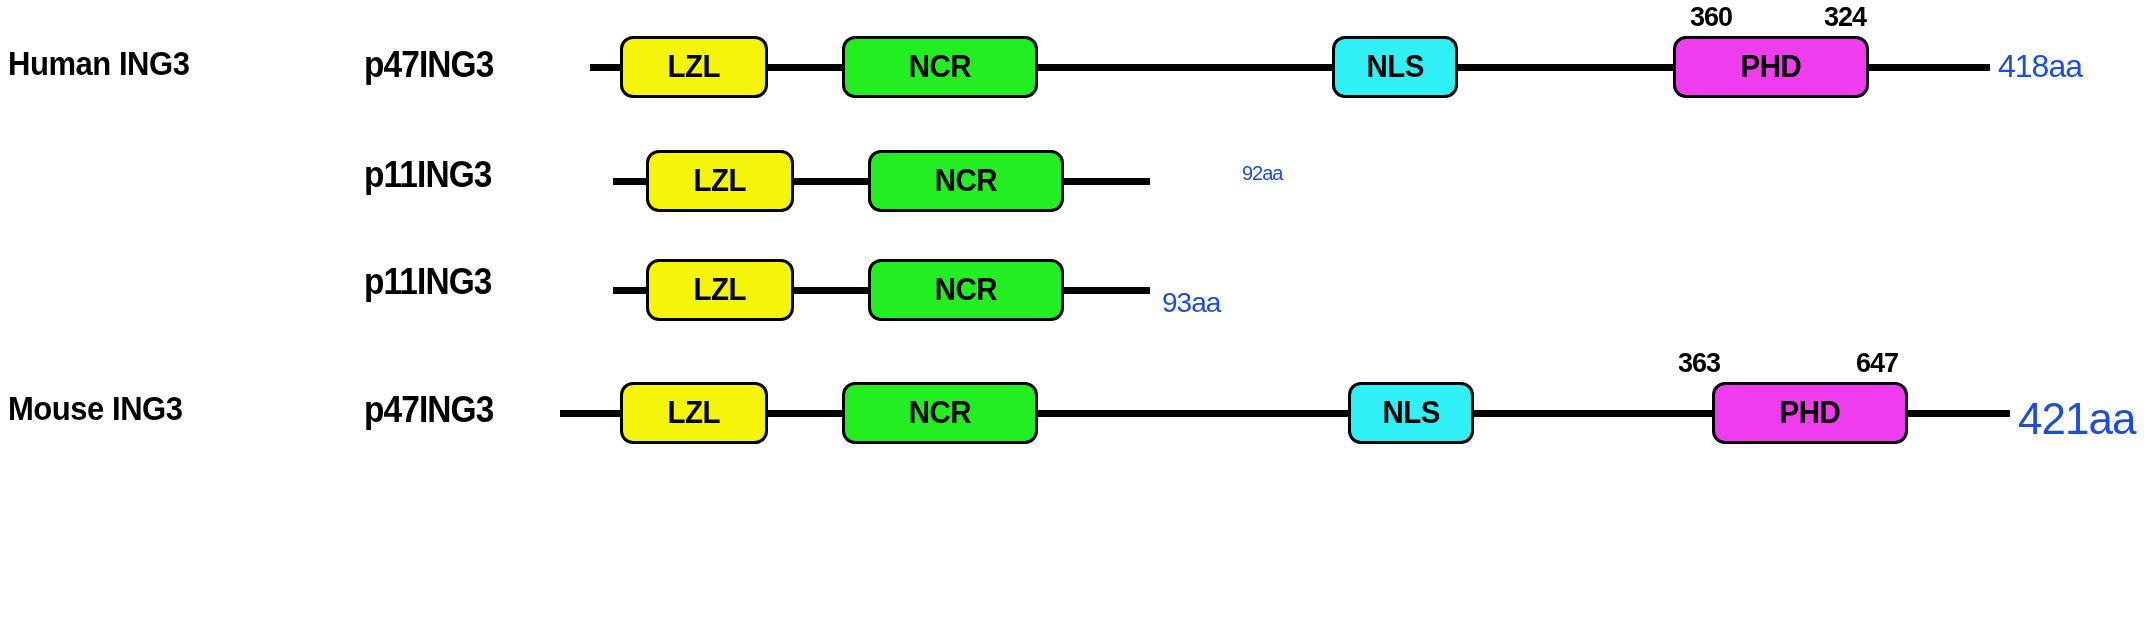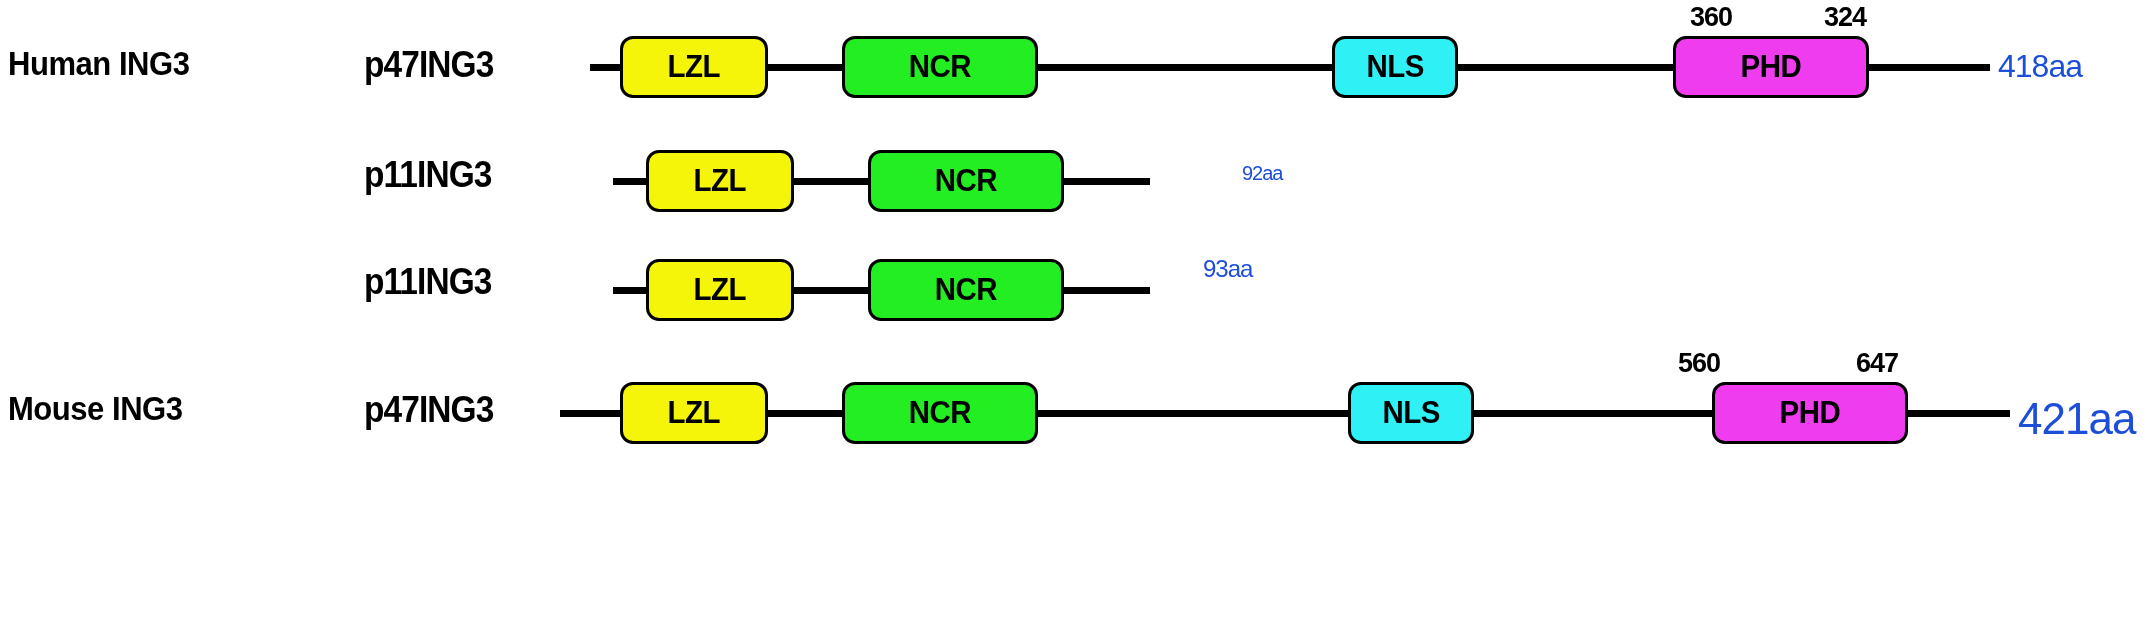--- a/index.html
+++ b/index.html
@@ -127,21 +127,21 @@
   <div class="domain" style="left:646px; top:259px; width:148px; height:62px; background:#f5f50a; font-size:31px;">
     <span class="domain-text">LZL</span>
   </div>
 
   <div class="domain" style="left:868px; top:259px; width:196px; height:62px; background:#22ee22; font-size:31px;">
     <span class="domain-text">NCR</span>
   </div>
 
   <div class="backbone" style="left:1055px; top:287px; width:95px;"></div>
 
-  <div class="len-label" style="left:1162px; top:255px; font-size:24px;margin-left:41px;">93aa</div>
+  <div class="len-label" style="left:1162px; top:287px; font-size:28px;">93aa</div>
 
   <div class="row-label" style="left:8px; top:390px; font-size:33px;">Mouse ING3</div>
 
   <div class="iso-label" style="left:364px; top:389px; font-size:36px;">p47ING3</div>
 
   <div class="backbone" style="left:560px; top:410px; width:1450px;"></div>
 
   <div class="domain" style="left:620px; top:382px; width:148px; height:62px; background:#f5f50a; font-size:31px;">
     <span class="domain-text">LZL</span>
   </div>
@@ -151,19 +151,19 @@
   </div>
 
   <div class="domain" style="left:1348px; top:382px; width:126px; height:62px; background:#2ef0f5; font-size:31px;">
     <span class="domain-text">NLS</span>
   </div>
 
   <div class="domain" style="left:1712px; top:382px; width:196px; height:62px; background:#ee3cee; font-size:31px;">
     <span class="domain-text">PHD</span>
   </div>
 
-  <div class="pos-label" style="left:1678px; top:348px;">560</div>
+  <div class="pos-label" style="left:1678px; top:348px;">363</div>
 
   <div class="pos-label" style="left:1856px; top:348px;">647</div>
 
   <div class="len-label" style="left:2018px; top:394px; font-size:44px;">421aa</div>
 
 </div>
 
 </body></html>

